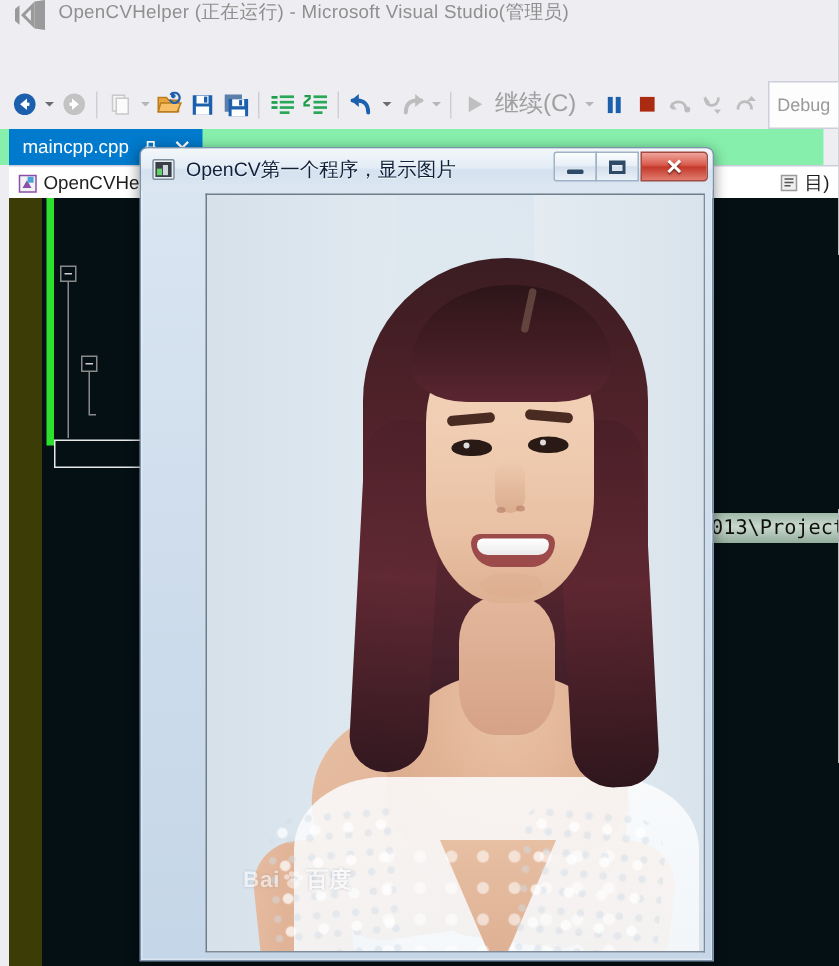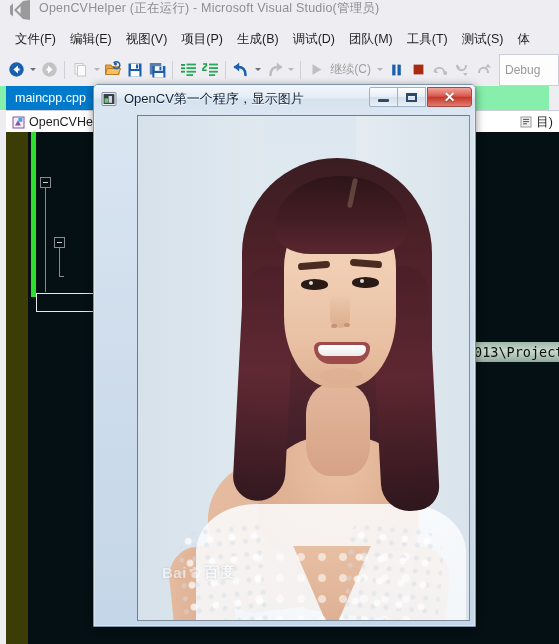--- a/index.html
+++ b/index.html
@@ -83,21 +83,21 @@
     border-left: 3.5px solid transparent;
     border-right: 3.5px solid transparent;
     border-top: 3.5px solid #6d6d6d;
   }
   .tb-caret.dim i { border-top-color: #b6b6b6; }
   .tb-sep {
     width: 1px; height: 18px; background: #cfcfd6; margin: 0 4px;
     flex: 0 0 auto;
   }
   .tb-label {
-    font-size: 12px; color: #a0a0a0; padding: 0 3px; white-space: nowrap;
+    font-size: 16px; color: #a0a0a0; padding: 0 3px; white-space: nowrap;
     flex: 0 0 auto;
   }
   .tb-combo {
     margin-left: 4px;
     height: 32px; min-width: 60px;
     border: 1px solid #cccedb;
     background: #fdfdfe;
     display: flex; align-items: center;
     padding: 0 5px;
     font-size: 12px; color: #9a9a9a;
@@ -198,21 +198,21 @@
     color: #101010;
     font-family: "DejaVu Sans Mono", "Liberation Mono", monospace;
     font-size: 13.5px; line-height: 20px;
     white-space: pre; overflow: hidden;
     padding-left: 2px; box-sizing: border-box;
   }
 
   
   .cv-window {
     position: absolute;
-    left: 93px; top: 84px;
+    left: 93px; top: 98px;
     width: 383px; height: 543px;
     box-sizing: border-box;
     background: linear-gradient(to bottom, #dbe6f2 0%, #cfddec 48%, #c5d6e8 100%);
     border: 1px solid #7d93ab;
     border-radius: 5px 5px 0 0;
     box-shadow: 0 2px 9px rgba(0,0,0,.45), 0 0 0 1px rgba(255,255,255,.35) inset;
   }
   .cv-titlebar {
     position: relative;
     height: 28px;
@@ -478,32 +478,20 @@
       <div class="vs-logo">
         <svg width="22" height="20" viewBox="0 0 22 20">
           <path d="M1,6 L4,3.5 L4,16.5 L1,14 Z" fill="#9a9a9a"></path>
           <path d="M14,1 L21,0 L21,20 L14,19 Z" fill="#9a9a9a"></path>
           <path d="M5,10 L14,1 L14,19 L5,10 Z M7.8,10 L11.6,13.8 L11.6,6.2 Z" fill="#9a9a9a"></path>
         </svg>
       </div>
       <div class="vs-title-text">OpenCVHelper (正在运行) - Microsoft Visual Studio(管理员)</div>
     </div>
 
-    <div class="vs-menubar">
-      <div class="menu-item">文件(F)</div>
-      <div class="menu-item">编辑(E)</div>
-      <div class="menu-item">视图(V)</div>
-      <div class="menu-item">项目(P)</div>
-      <div class="menu-item">生成(B)</div>
-      <div class="menu-item">调试(D)</div>
-      <div class="menu-item">团队(M)</div>
-      <div class="menu-item">工具(T)</div>
-      <div class="menu-item">测试(S)</div>
-      <div class="menu-item">体</div>
-    </div>
 
     <div class="vs-toolbar">
       <div class="tb-grip"></div>
 
       <div class="tb-btn">
         <svg width="17" height="17" viewBox="0 0 17 17">
           <circle cx="8.5" cy="8.5" r="7.2" fill="#1c5fad"></circle>
           <path d="M10,4.6 L5.4,8.5 L10,12.4 Z" fill="#ffffff"></path>
           <rect x="9" y="7.4" width="2.6" height="2.2" fill="#ffffff"></rect>
         </svg>

